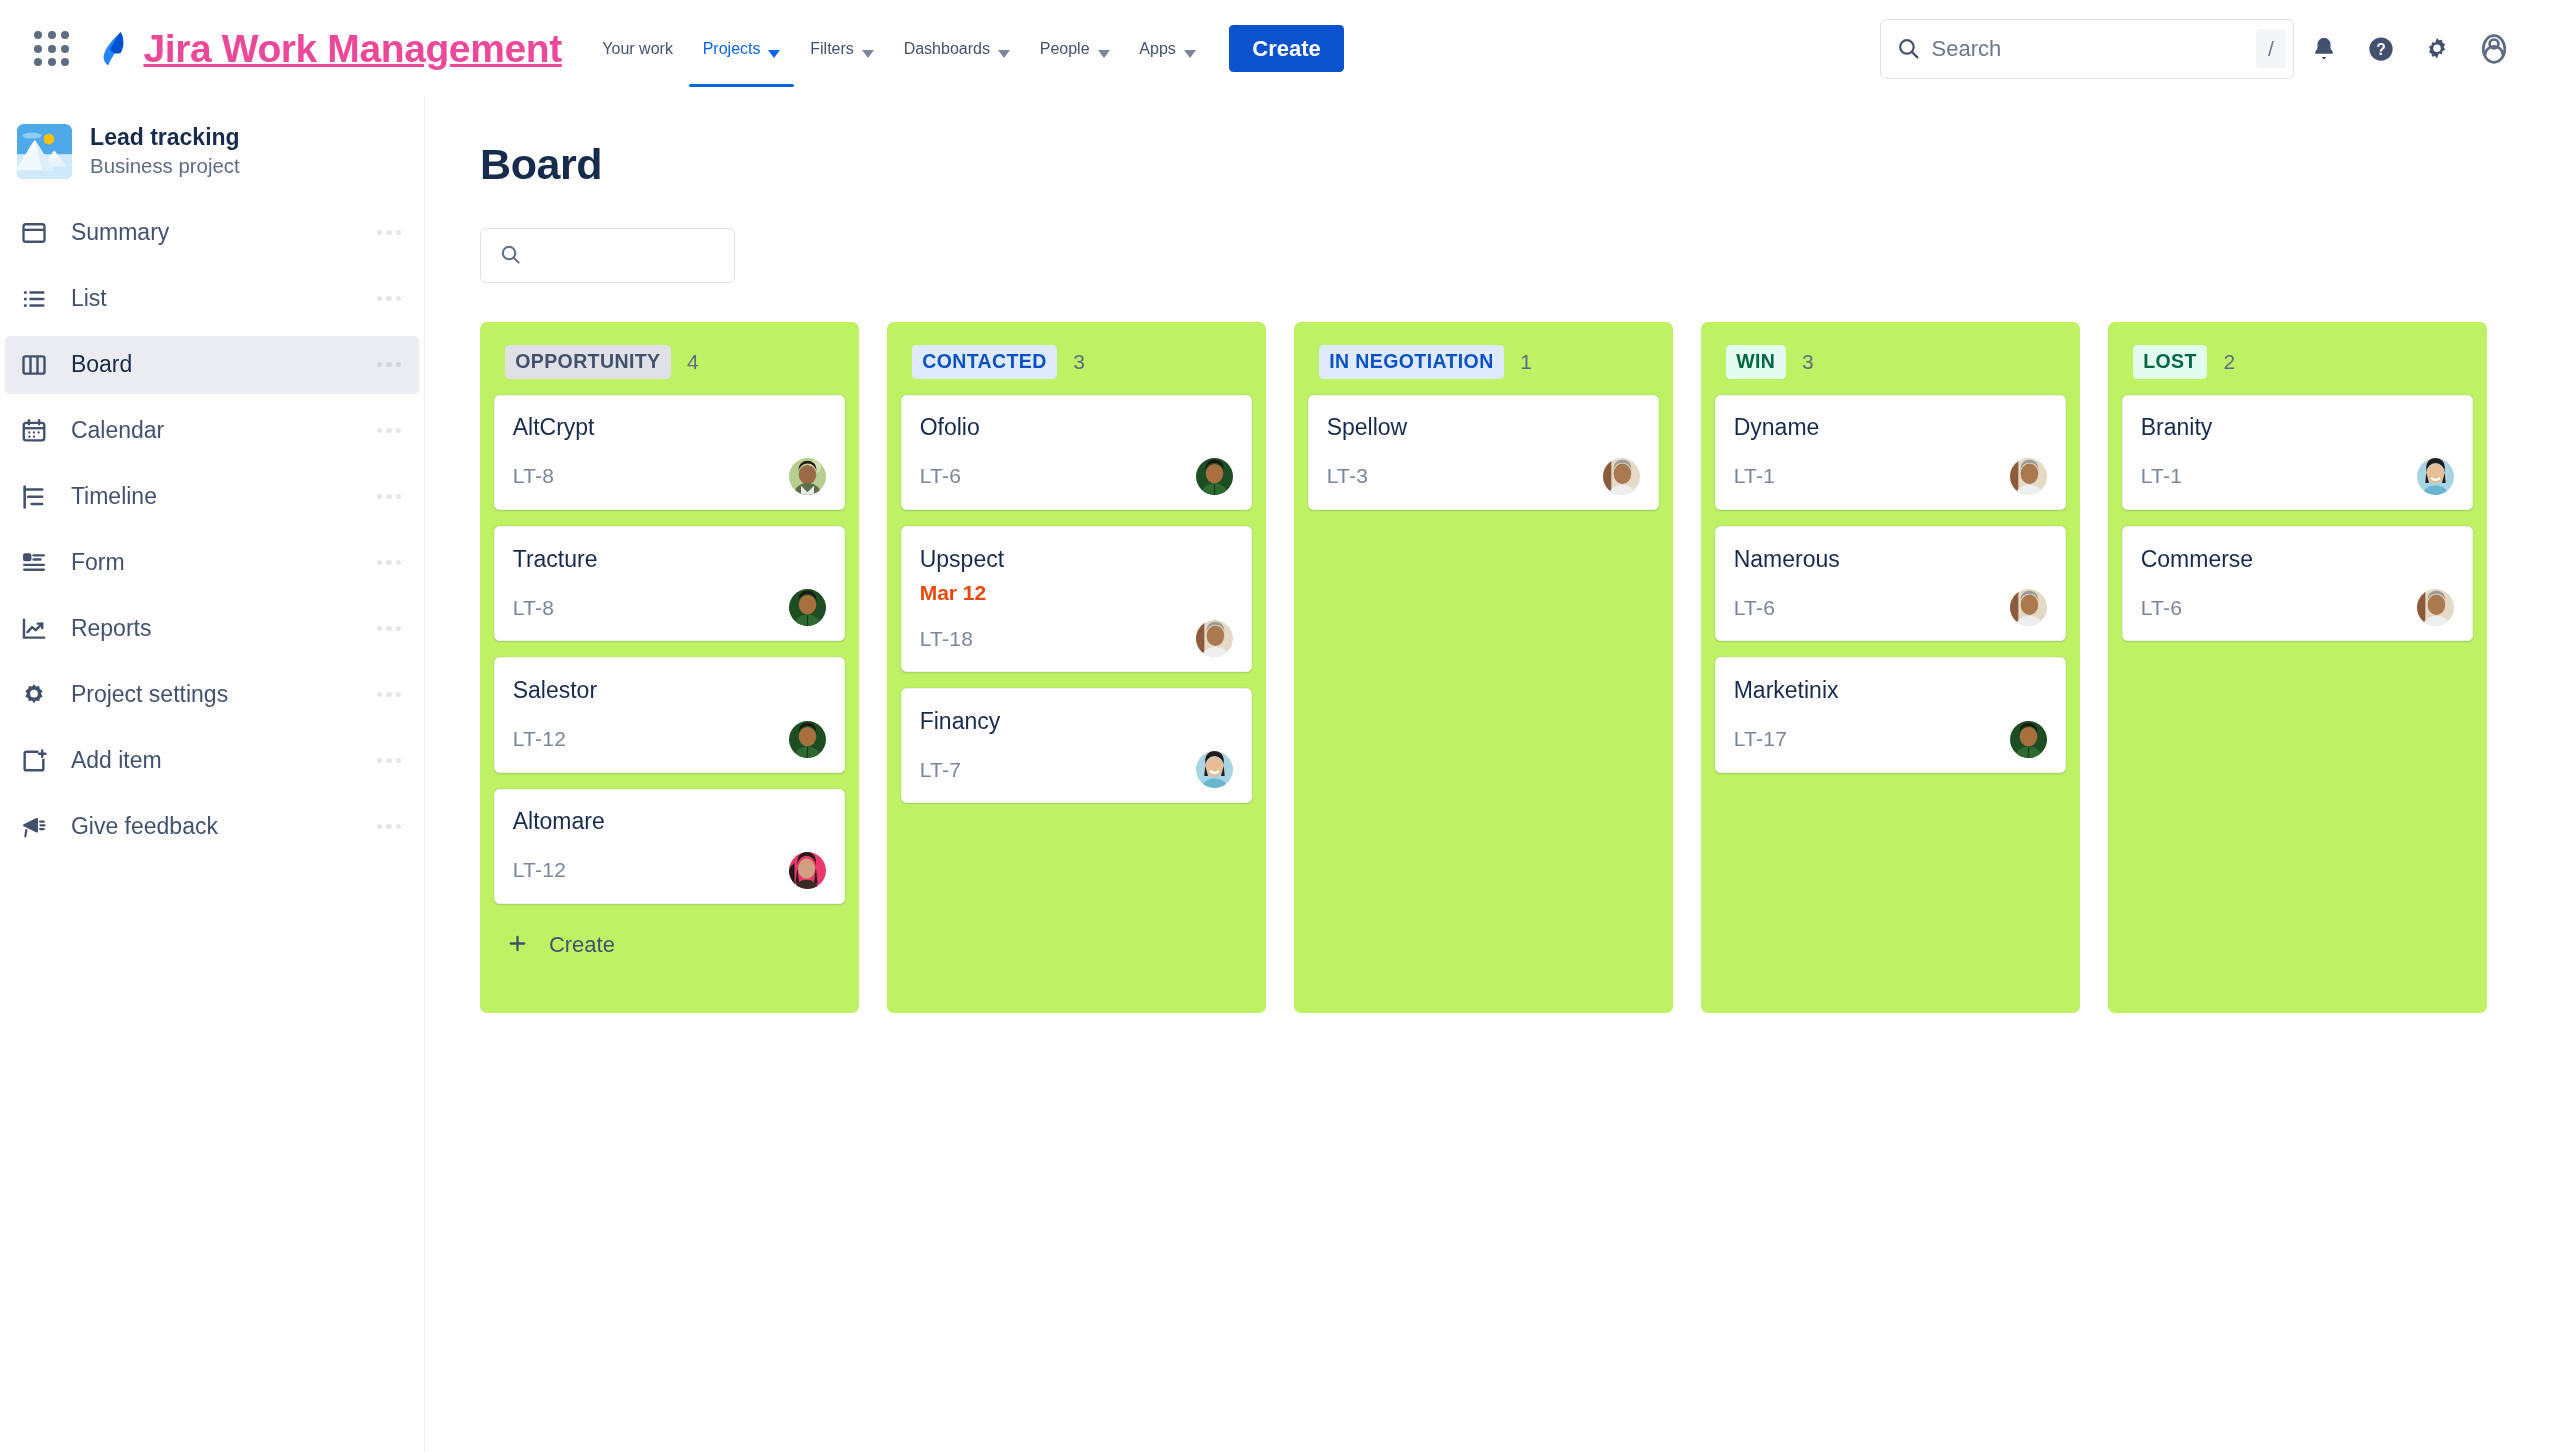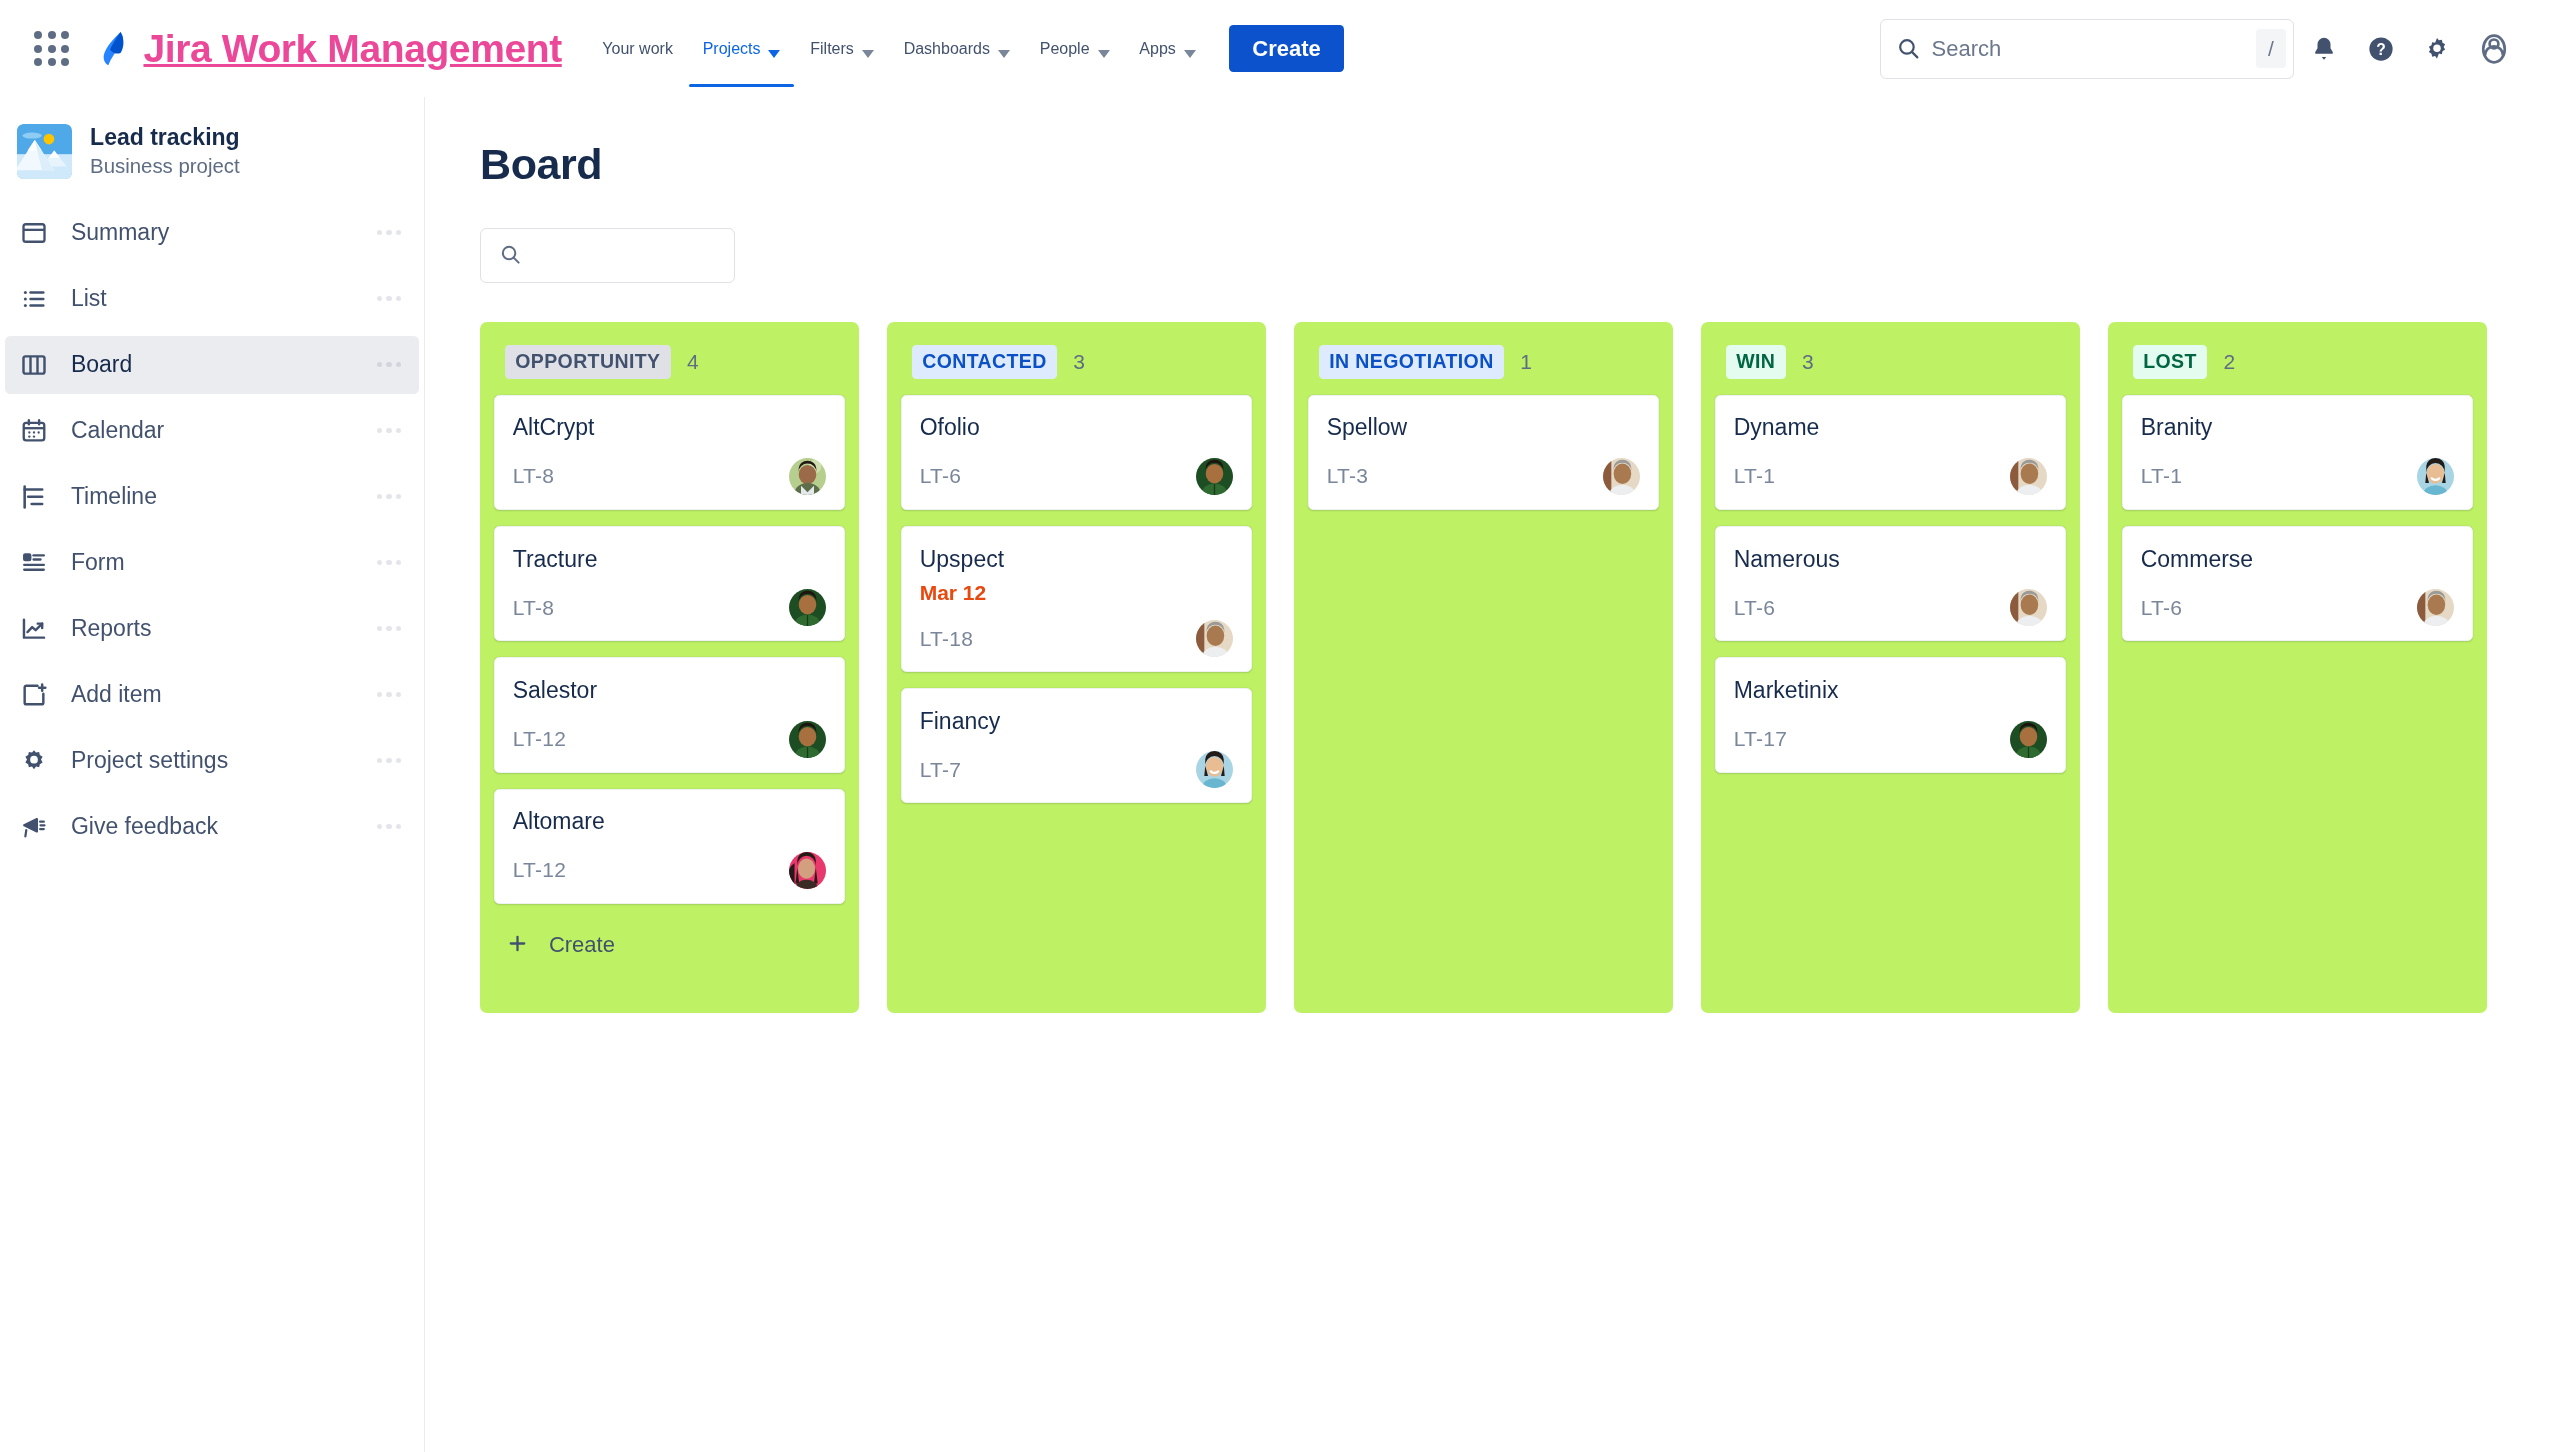--- a/index.html
+++ b/index.html
@@ -414,42 +414,42 @@
         <span class="side-label">Reports</span>
         <span class="side-dots">
             <i></i>
             <i></i>
             <i></i>
           </span>
       </div>
 
       <div class="side-item">
         <span class="side-ico">
+          <svg width="28" height="28" viewBox="0 0 24 24" fill="#42526e">
+            <path d="M12 2.7l1.7 2.1 2.7-.6.6 2.7 2.4 1.5-1.4 2.4 1.4 2.4-2.4 1.5-.6 2.7-2.7-.6L12 19 10.3 16.8l-2.7.6-.6-2.7-2.4-1.5 1.4-2.4-1.4-2.4 2.4-1.5.6-2.7 2.7.6z"></path>
+            <circle cx="12" cy="10.9" r="3.3" fill="#ffffff"></circle>
+          </svg>
+        </span>
+        <span class="side-label">Project settings</span>
+        <span class="side-dots">
+            <i></i>
+            <i></i>
+            <i></i>
+          </span>
+      </div>
+
+      <div class="side-item">
+        <span class="side-ico">
           <svg width="28" height="28" viewBox="0 0 24 24" fill="none" stroke="#42526e" stroke-width="2.1" stroke-linecap="round">
             <path d="M15 4H5.4A1.4 1.4 0 0 0 4 5.4v13.2A1.4 1.4 0 0 0 5.4 20h13.2a1.4 1.4 0 0 0 1.4-1.4V11"></path>
             <line x1="19" y1="3" x2="19" y2="8.4"></line>
               <line x1="16.3" y1="5.7" x2="21.7" y2="5.7"></line>
           </svg>
         </span>
         <span class="side-label">Add item</span>
-        <span class="side-dots">
-            <i></i>
-            <i></i>
-            <i></i>
-          </span>
-      </div>
-
-      <div class="side-item">
-        <span class="side-ico">
-          <svg width="28" height="28" viewBox="0 0 24 24" fill="#42526e">
-            <path d="M12 2.7l1.7 2.1 2.7-.6.6 2.7 2.4 1.5-1.4 2.4 1.4 2.4-2.4 1.5-.6 2.7-2.7-.6L12 19 10.3 16.8l-2.7.6-.6-2.7-2.4-1.5 1.4-2.4-1.4-2.4 2.4-1.5.6-2.7 2.7.6z"></path>
-            <circle cx="12" cy="10.9" r="3.3" fill="#ffffff"></circle>
-          </svg>
-        </span>
-        <span class="side-label">Project settings</span>
         <span class="side-dots">
             <i></i>
             <i></i>
             <i></i>
           </span>
       </div>
 
       <div class="side-item">
         <span class="side-ico">
           <svg width="28" height="28" viewBox="0 0 24 24" fill="none" stroke="#42526e" stroke-width="1.9" stroke-linecap="round" stroke-linejoin="round">

